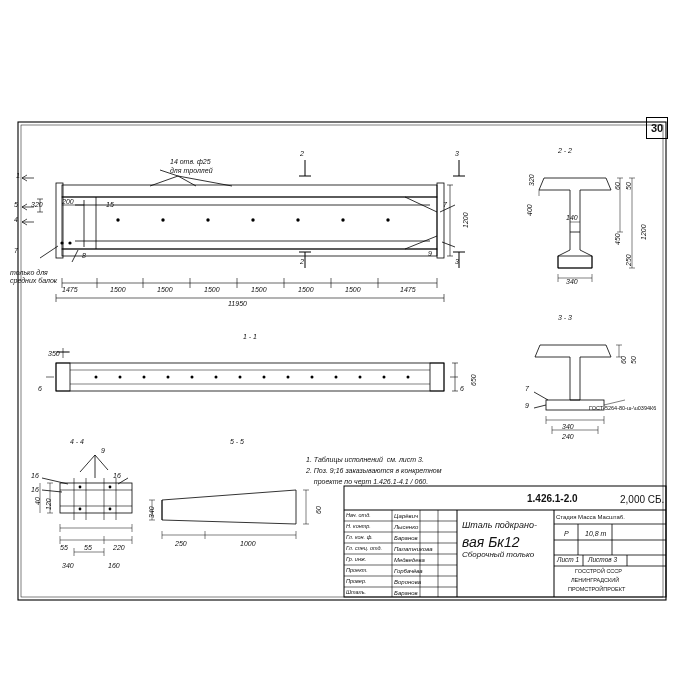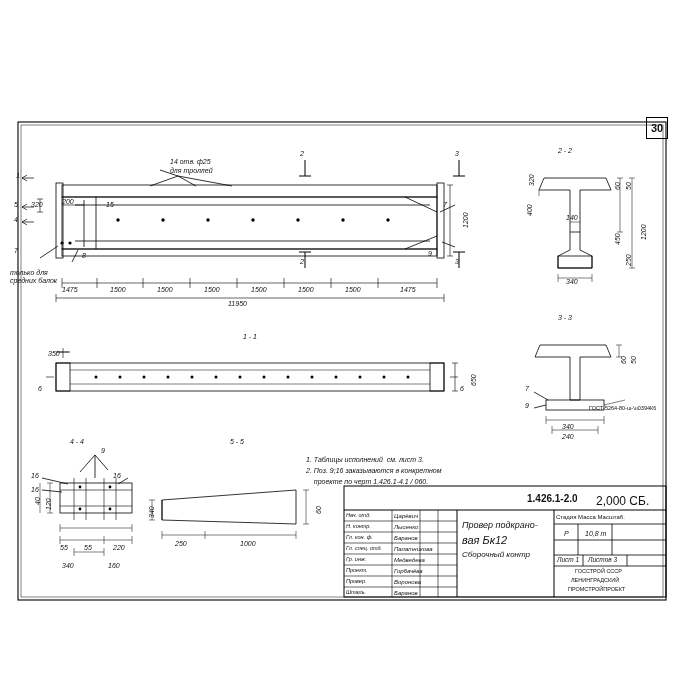--- a/index.html
+++ b/index.html
@@ -257,42 +257,42 @@
   <div class="lbl it vert" style="left:148px;top:518px;transform:rotate(-90deg);">340</div>
   <div class="lbl it vert" style="left:315px;top:514px;transform:rotate(-90deg);">60</div>
   <div class="lbl it" style="left:175px;top:540px;">250</div>
   <div class="lbl it" style="left:240px;top:540px;">1000</div>
 
   <div class="note" style="left:306px;top:455px;">1. Таблицы исполнений  см. лист 3.</div>
   <div class="note" style="left:306px;top:466px;">2. Поз. 9;16 заказываются в конкретном</div>
   <div class="note" style="left:306px;top:477px;">    проекте по черт 1.426.1-4.1 / 060.</div>
 
   <div class="lbl b" style="left:527px;top:494px;font-size:10px;">1.426.1-2.0</div>
-  <div class="lbl" style="left:596px;top:495px;font-size:12px;">2,000 СБ.</div>
+  <div class="lbl" style="left:620px;top:495px;font-size:10px;">2,000 СБ.</div>
 
   <div class="lbl it" style="left:346px;top:513px;font-size:5.5px;">Нач. отд.</div>
   <div class="lbl it" style="left:394px;top:513px;font-size:6px;">Царёвич</div>
   <div class="lbl it" style="left:346px;top:524px;font-size:5.5px;">Н. контр.</div>
   <div class="lbl it" style="left:394px;top:524px;font-size:6px;">Лысенко</div>
   <div class="lbl it" style="left:346px;top:535px;font-size:5.5px;">Гл. кон. ф.</div>
   <div class="lbl it" style="left:394px;top:535px;font-size:6px;">Баранов</div>
   <div class="lbl it" style="left:346px;top:546px;font-size:5.5px;">Гл. спец. отд.</div>
   <div class="lbl it" style="left:394px;top:546px;font-size:6px;">Палатникова</div>
   <div class="lbl it" style="left:346px;top:557px;font-size:5.5px;">Гр. инж.</div>
   <div class="lbl it" style="left:394px;top:557px;font-size:6px;">Медведева</div>
   <div class="lbl it" style="left:346px;top:568px;font-size:5.5px;">Проект.</div>
   <div class="lbl it" style="left:394px;top:568px;font-size:6px;">Горбачёва</div>
   <div class="lbl it" style="left:346px;top:579px;font-size:5.5px;">Провер.</div>
   <div class="lbl it" style="left:394px;top:579px;font-size:6px;">Воронова</div>
   <div class="lbl it" style="left:346px;top:590px;font-size:5.5px;">Шталь.</div>
   <div class="lbl it" style="left:394px;top:590px;font-size:6px;">Баранов</div>
 
-  <div class="lbl it" style="left:462px;top:521px;font-size:9px;">Провер подкрано-</div>
-  <div class="lbl it" style="left:462px;top:535px;font-size:11px;">вая Бк12</div>
-  <div class="lbl it" style="left:462px;top:551px;font-size:8px;">Сборочный  контр</div>
+  <div class="lbl it" style="left:462px;top:521px;font-size:9px;">Шталь подкрано-</div>
+  <div class="lbl it" style="left:462px;top:535px;font-size:14px;">вая Бк12</div>
+  <div class="lbl it" style="left:462px;top:551px;font-size:8px;">Сборочный  только</div>
 
   <div class="lbl" style="left:556px;top:514px;font-size:6px;">Стадия Масса Масштаб.</div>
   <div class="lbl it" style="left:564px;top:530px;font-size:7px;">Р</div>
   <div class="lbl it" style="left:585px;top:530px;font-size:7px;">10,8 т</div>
   <div class="lbl it" style="left:557px;top:557px;font-size:6.5px;">Лист 1</div>
   <div class="lbl it" style="left:588px;top:557px;font-size:6.5px;">Листов 3</div>
   <div class="lbl cen" style="left:575px;top:569px;font-size:5.5px;">ГОССТРОЙ СССР</div>
   <div class="lbl cen" style="left:571px;top:578px;font-size:5.5px;">ЛЕНИНГРАДСКИЙ</div>
   <div class="lbl cen" style="left:568px;top:587px;font-size:5.5px;">ПРОМСТРОЙПРОЕКТ</div>
 

